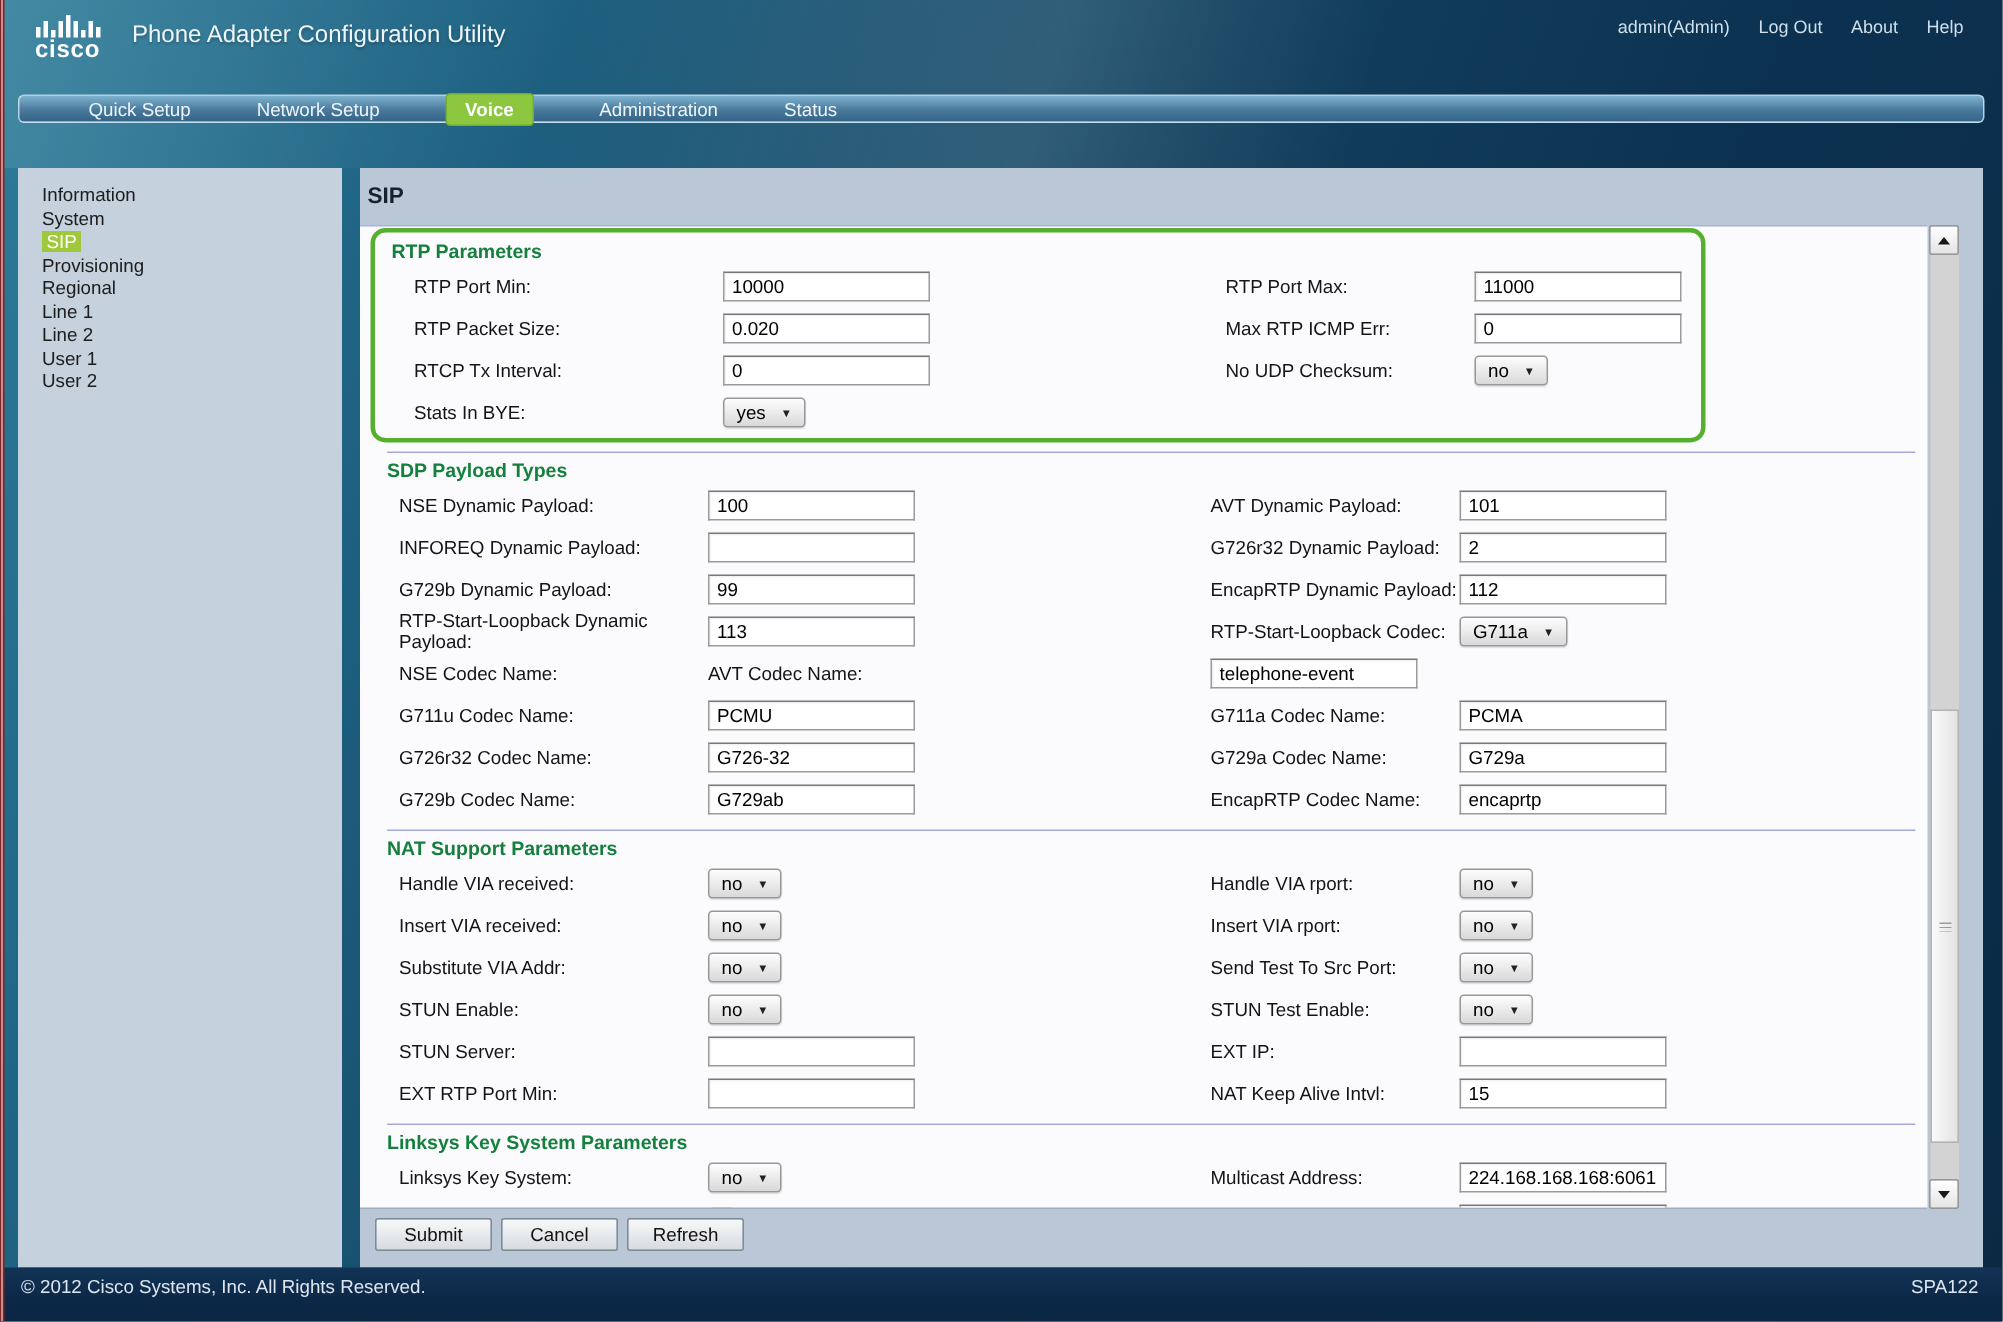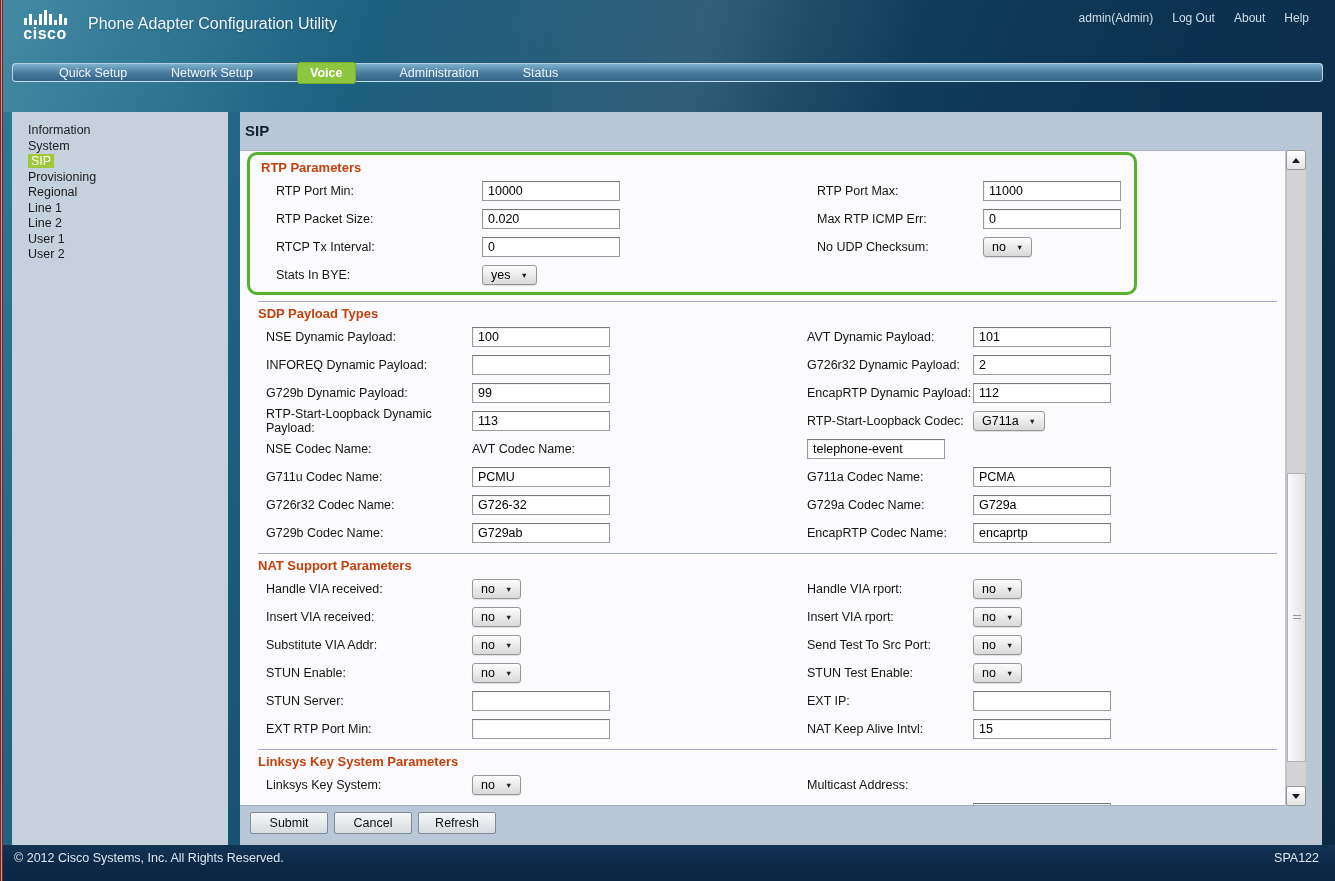--- a/index.html
+++ b/index.html
@@ -29,21 +29,21 @@
   
   .sidebar{position:absolute;left:12px;top:112px;width:216px;height:733px;background:#c6d1de;
            box-sizing:border-box;padding-top:11px;}
   .side-item{padding-left:16px;font-size:12.5px;line-height:15.5px;color:#1c1c1c;cursor:pointer;}
   .side-item .pill{background:#a0c83c;color:#fdfff5;padding:0 3px;}
   
   .content{position:absolute;left:240px;top:112px;width:1082px;height:733px;background:#b9c7d6;}
   .page-title{position:absolute;left:5px;top:10px;font-size:15px;font-weight:bold;color:#15222e;}
   .panel{position:absolute;left:0;top:38px;width:1045px;height:656px;box-sizing:border-box;background:#fbfbfd;
          border-top:1px solid #abb0de;border-bottom:1px solid #9fb0c4;overflow:hidden;}
-  .sec-title{font-size:13px;font-weight:bold;color:#c2410c;line-height:14px;padding:5px 0 2px 18px;}
+  .sec-title{font-size:13px;font-weight:bold;color:#15803d;line-height:14px;padding:5px 0 2px 18px;}
   .frow{display:grid;grid-template-columns:206px 335px 166px 1fr;height:28px;align-items:center;padding-left:26px;}
   .flabel{font-size:12.5px;color:#141414;}
   .txt{width:138px;height:20px;box-sizing:border-box;border:1px solid #9a9a9a;border-top-color:#777;
        background:#fff;font-family:"Liberation Sans",sans-serif;font-size:12.5px;color:#000;padding:0 5px;
        box-shadow:inset 1px 1px 0 rgba(0,0,0,0.05);}
   .sel{display:inline-flex;align-items:center;height:20px;box-sizing:border-box;padding:0 8px;gap:10px;
        border:1px solid #979797;border-radius:3px;background:linear-gradient(#fdfdfd,#d9d9d9);
        font-size:12.5px;color:#000;cursor:pointer;box-shadow:0 1px 1px rgba(0,0,0,0.12);}
   .sel-arrow{font-size:7.5px;color:#222;}
   .hl-box{box-sizing:border-box;margin:1px 0 0 7px;width:890px;border:3px solid #55b02e;border-radius:10px;
@@ -274,20 +274,21 @@
         </div>
         <div class="divider"></div>
         <div class="sec-title">Linksys Key System Parameters</div>
         <div class="frow">
           <span class="flabel">Linksys Key System:</span>
           <span class="fctl"><div class="sel">
               <span class="sel-val">no</span>
               <span class="sel-arrow">▼</span>
             </div></span>
           <span class="flabel">Multicast Address:</span>
+          <span class="fctl"><input class="txt" value="224.168.168.168:6061" style=""></span>
         </div>
         <div class="frow">
           <span class="flabel"></span>
           <span class="fctl"><div class="sel">
               <span class="sel-val"></span>
             </div></span>
           <span class="flabel"></span>
           <span class="fctl"><input class="txt" value="" style=""></span>
         </div>
       </div>

